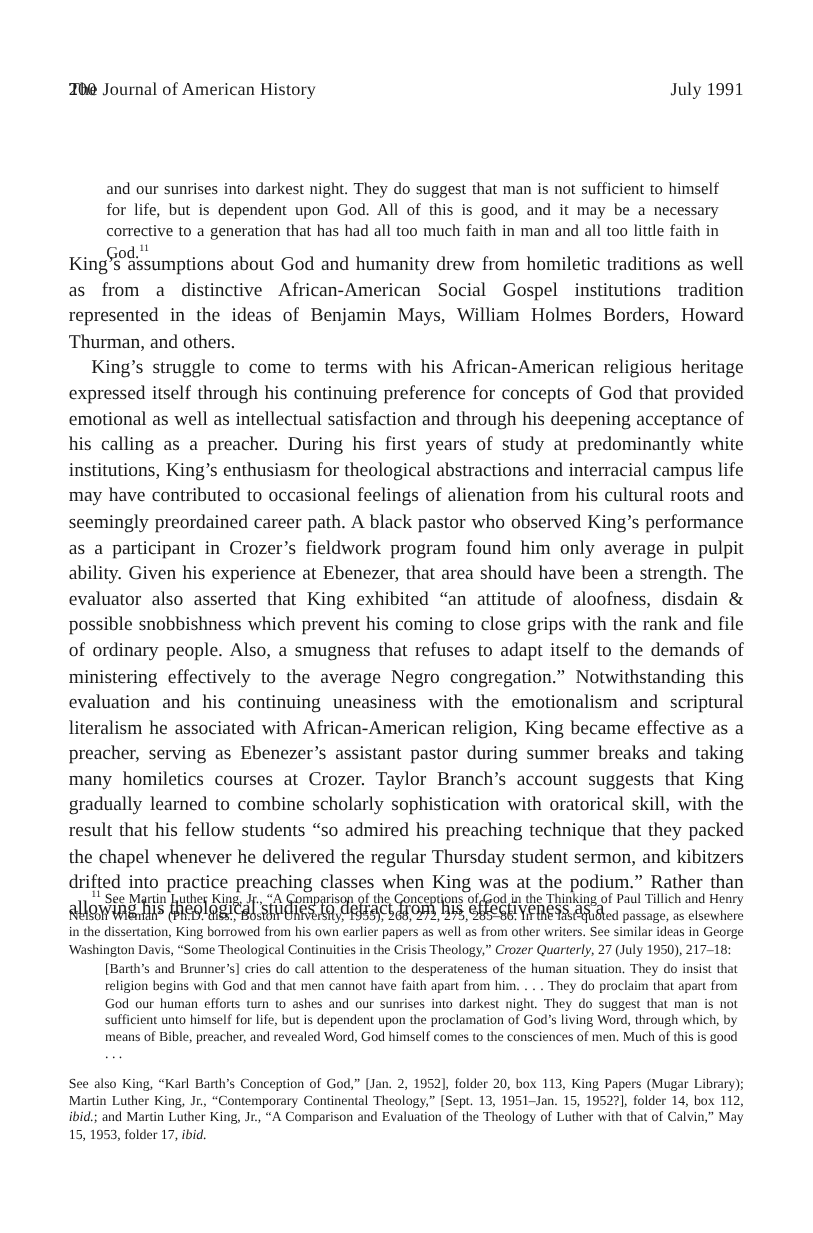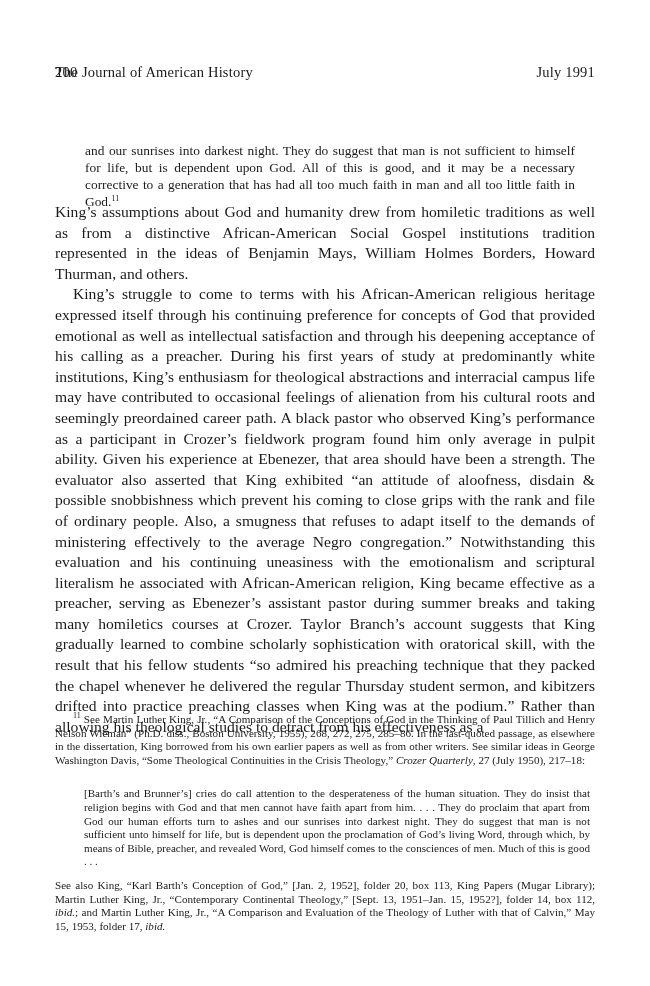--- a/index.html
+++ b/index.html
@@ -30,21 +30,21 @@
 
     sup.fn { font-size: 8px; vertical-align: super; line-height: 0; }
 
     .footnotes {
       position: absolute; top: 713px; left: 55px; width: 540px;
       font-size: 11.1px; line-height: 13.6px; text-align: justify;
     }
     .footnotes p { margin: 0; }
     .footnotes p.fn-first { text-indent: 18px; }
     .footnotes .fn-quote {
-      margin: 20px 5px 10px 29px; text-align: justify;
+      margin: 2px 5px 10px 29px; text-align: justify;
     }
     em { font-style: italic; }
   </style>
 </head>
 <body>
 
 <div class="page-header">
   <span class="num">200</span>
   <span class="title">The Journal of American History</span>
   <span class="date">July 1991</span>

